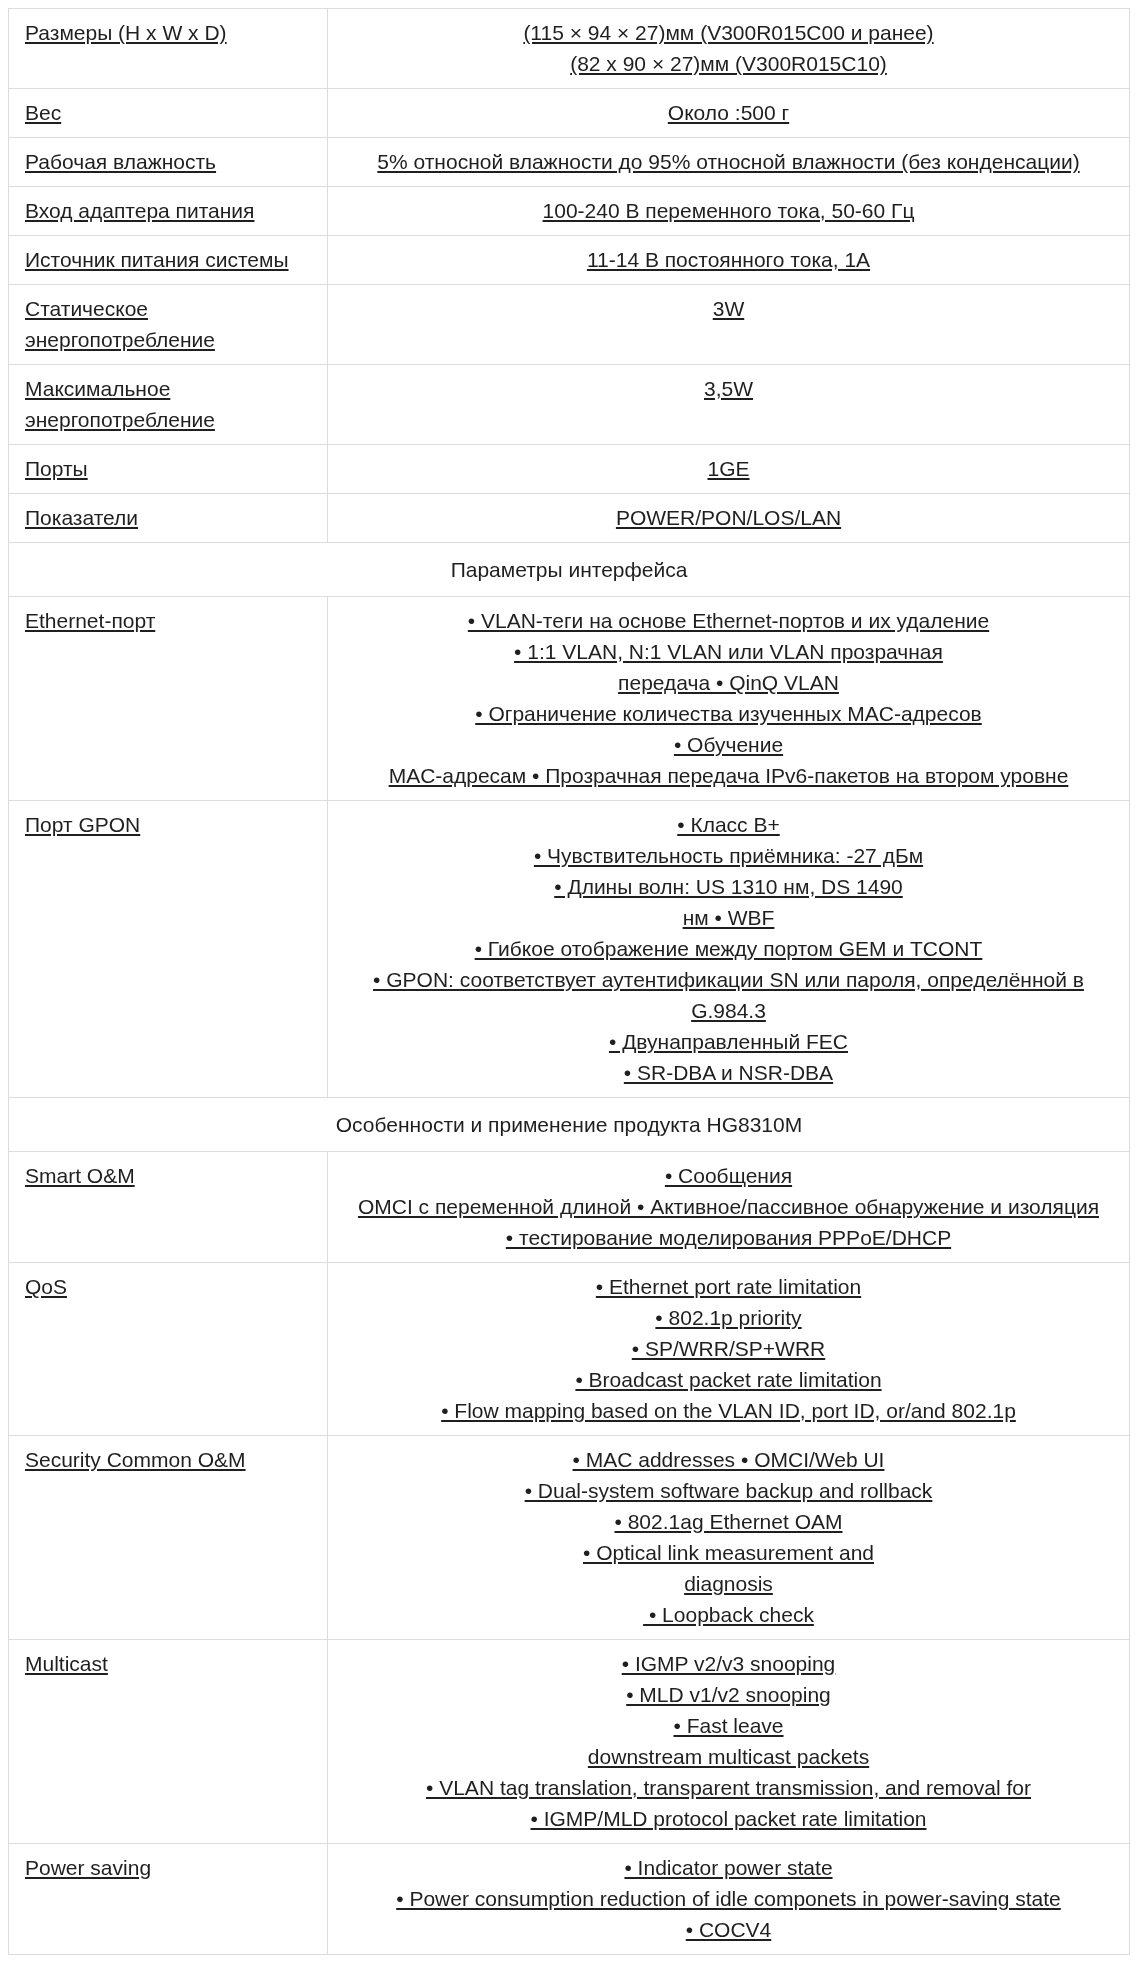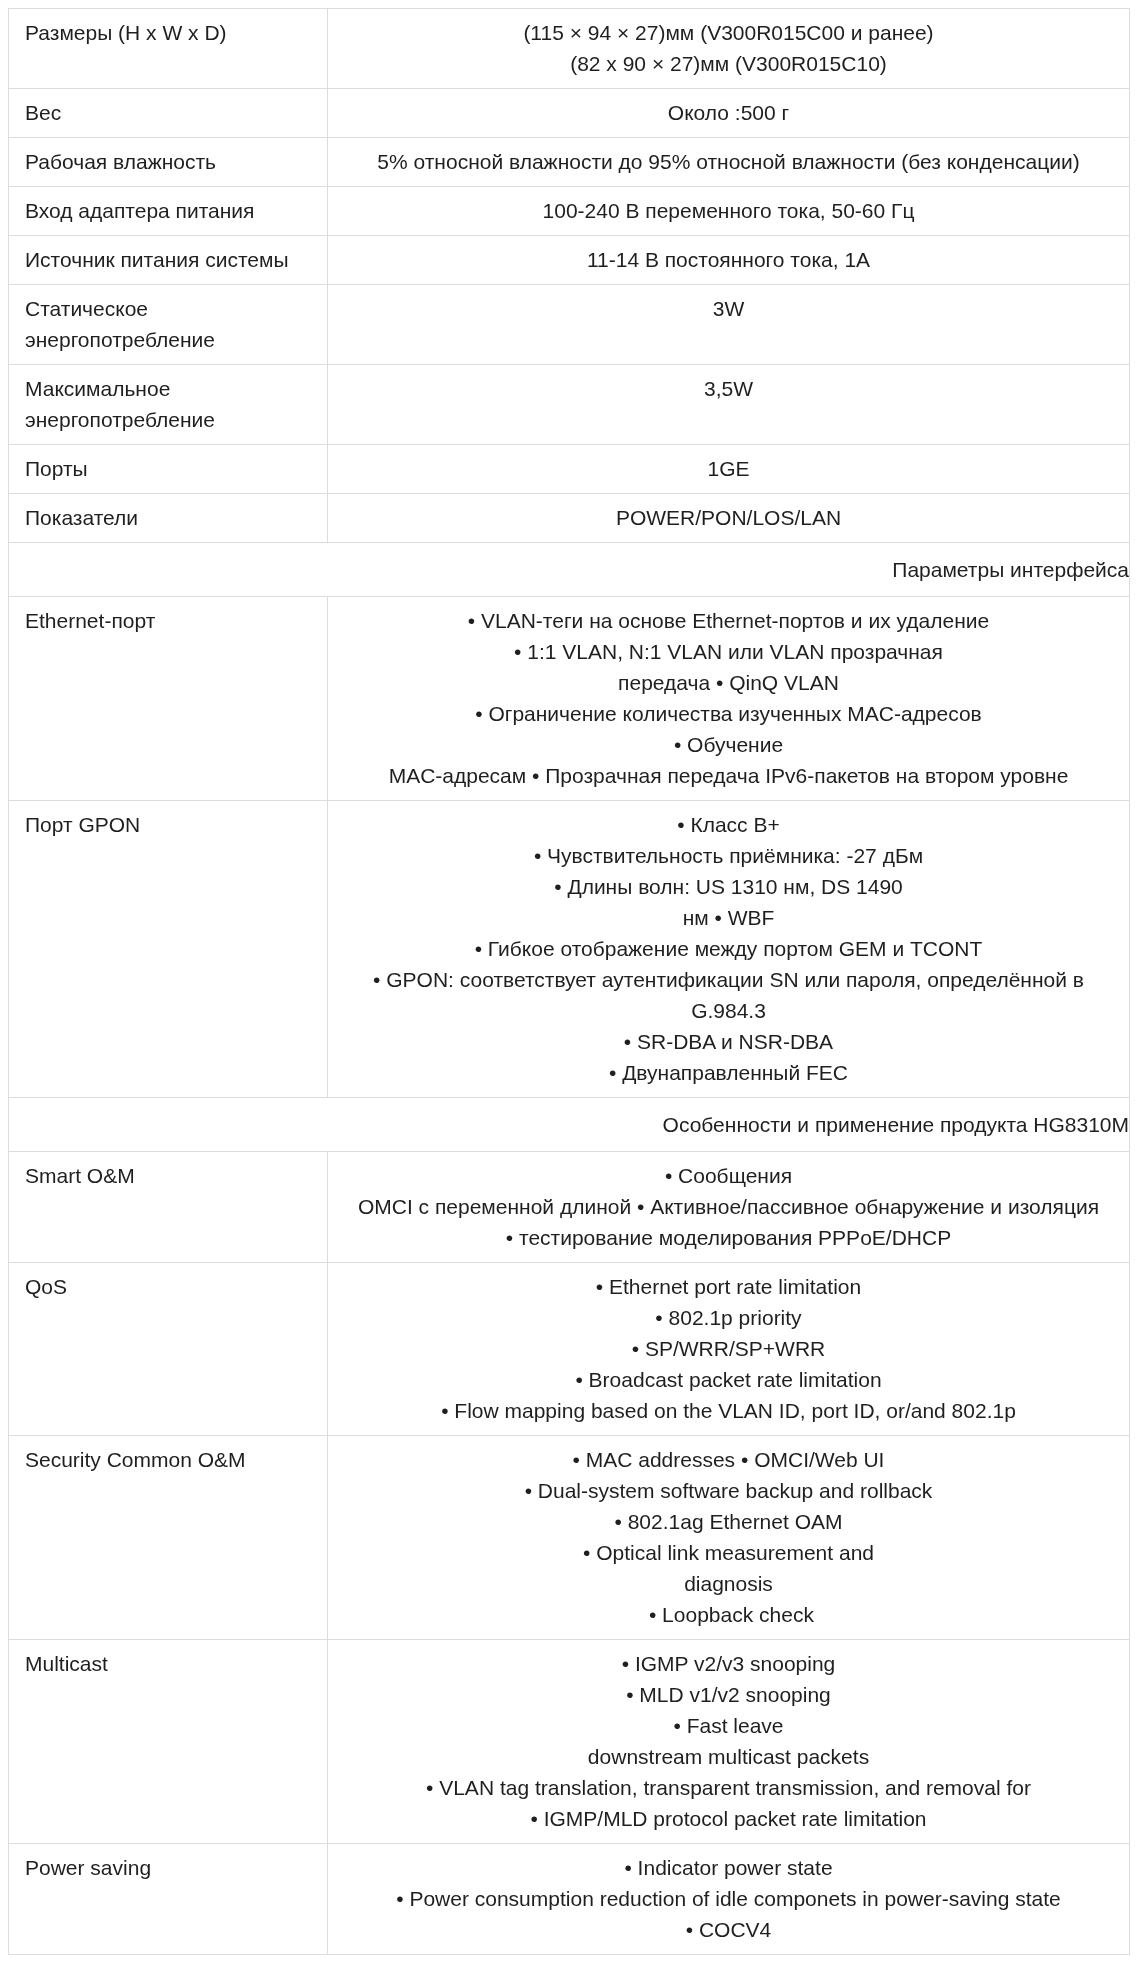--- a/index.html
+++ b/index.html
@@ -20,20 +20,21 @@
     position: absolute;
     left: 8px;
     top: 8px;
     width: 1122px;
     border: 1px solid var(--border-color);
     background: var(--bg-color);
   }
   .row {
     display: flex;
     border-bottom: 1px solid var(--border-color);
+    text-decoration: underline;
   }
   .row:last-child { border-bottom: none; }
   .cell-label {
     width: 319px;
     min-width: 319px;
     border-right: 1px solid var(--border-color);
     padding: 8px 16px 9px 16px;
   }
   .cell-value {
     flex: 1 1 auto;
@@ -46,21 +47,20 @@
     white-space: pre;
   }
   .section-row {
     border-bottom: 1px solid var(--border-color);
     padding: 11px 0;
     text-align: center;
   }
   .section-title {
     line-height: 31px;
     white-space: pre;
-    text-align: right;
   }
 </style>
 </head>
 <body>
 
 <div class="spec-table">
     <div class="row">
       <div class="cell-label">
         <div class="line">Размеры (H x W x D)</div>
       </div>
@@ -156,22 +156,22 @@
         <div class="line">Порт GPON</div>
       </div>
       <div class="cell-value">
         <div class="line">• Класс B+</div>
         <div class="line">• Чувствительность приёмника: -27 дБм</div>
         <div class="line">• Длины волн: US 1310 нм, DS 1490</div>
         <div class="line">нм • WBF</div>
         <div class="line">• Гибкое отображение между портом GEM и TCONT</div>
         <div class="line">• GPON: соответствует аутентификации SN или пароля, определённой в</div>
         <div class="line">G.984.3</div>
+        <div class="line">• Двунаправленный FEC</div>
         <div class="line">• SR-DBA и NSR-DBA</div>
-        <div class="line">• Двунаправленный FEC</div>
       </div>
     </div>
     <div class="section-row">
       <div class="section-title">Особенности и применение продукта HG8310M</div>
     </div>
     <div class="row">
       <div class="cell-label">
         <div class="line">Smart O&amp;M</div>
       </div>
       <div class="cell-value">

